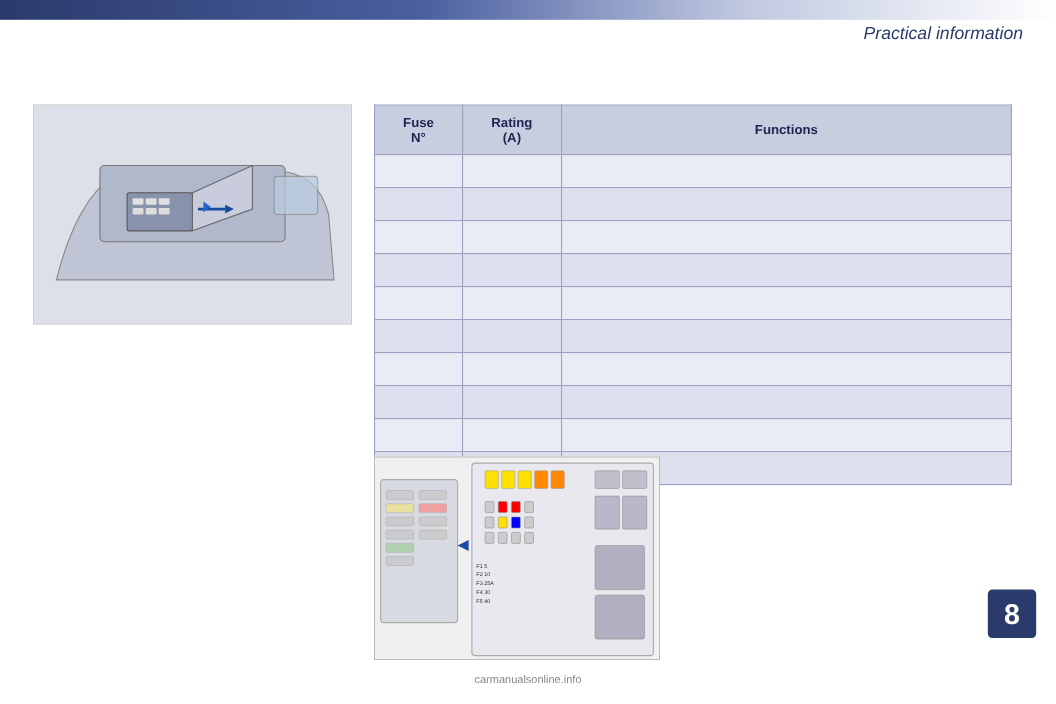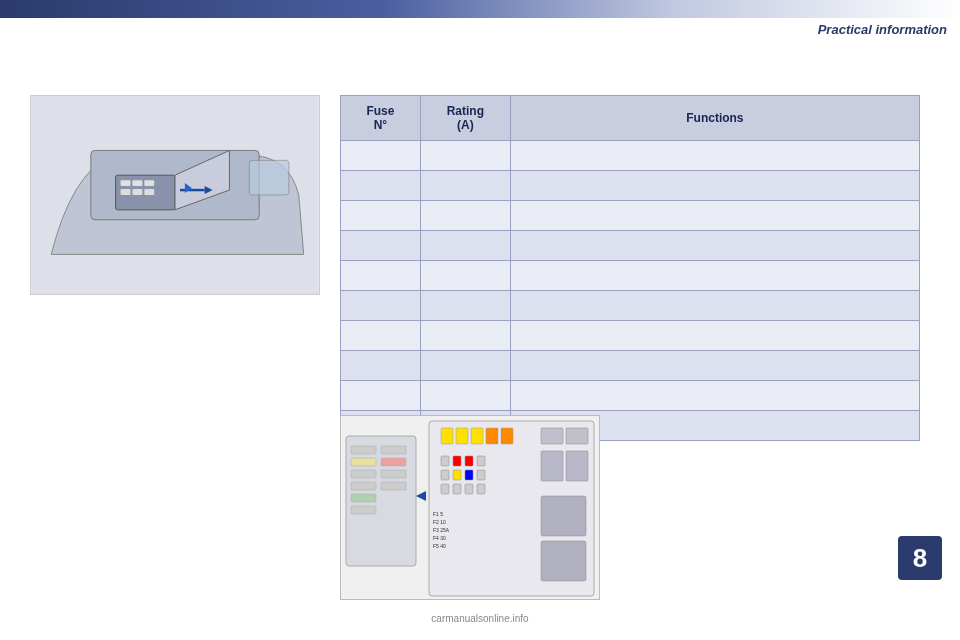--- a/index.html
+++ b/index.html
@@ -20,25 +20,25 @@
       left: 0;
       width: 960px;
       height: 18px;
       background: linear-gradient(to right, #2a3a6b 0%, #4a5fa0 40%, #c0c8e0 70%, #ffffff 100%);
     }
 
     
     .page-header {
       position: absolute;
       top: 22px;
-      right: 13px;
-      font-size: 13px;
+      right: 30px;
+      font-size: 16px;
       color: #2a3a6b;
       font-style: italic;
-      font-weight: bold;
+      font-weight: normal;
     }
 
     
     .chapter-badge {
       position: absolute;
       bottom: 60px;
       right: 18px;
       width: 44px;
       height: 44px;
       background: #2a3a6b;

